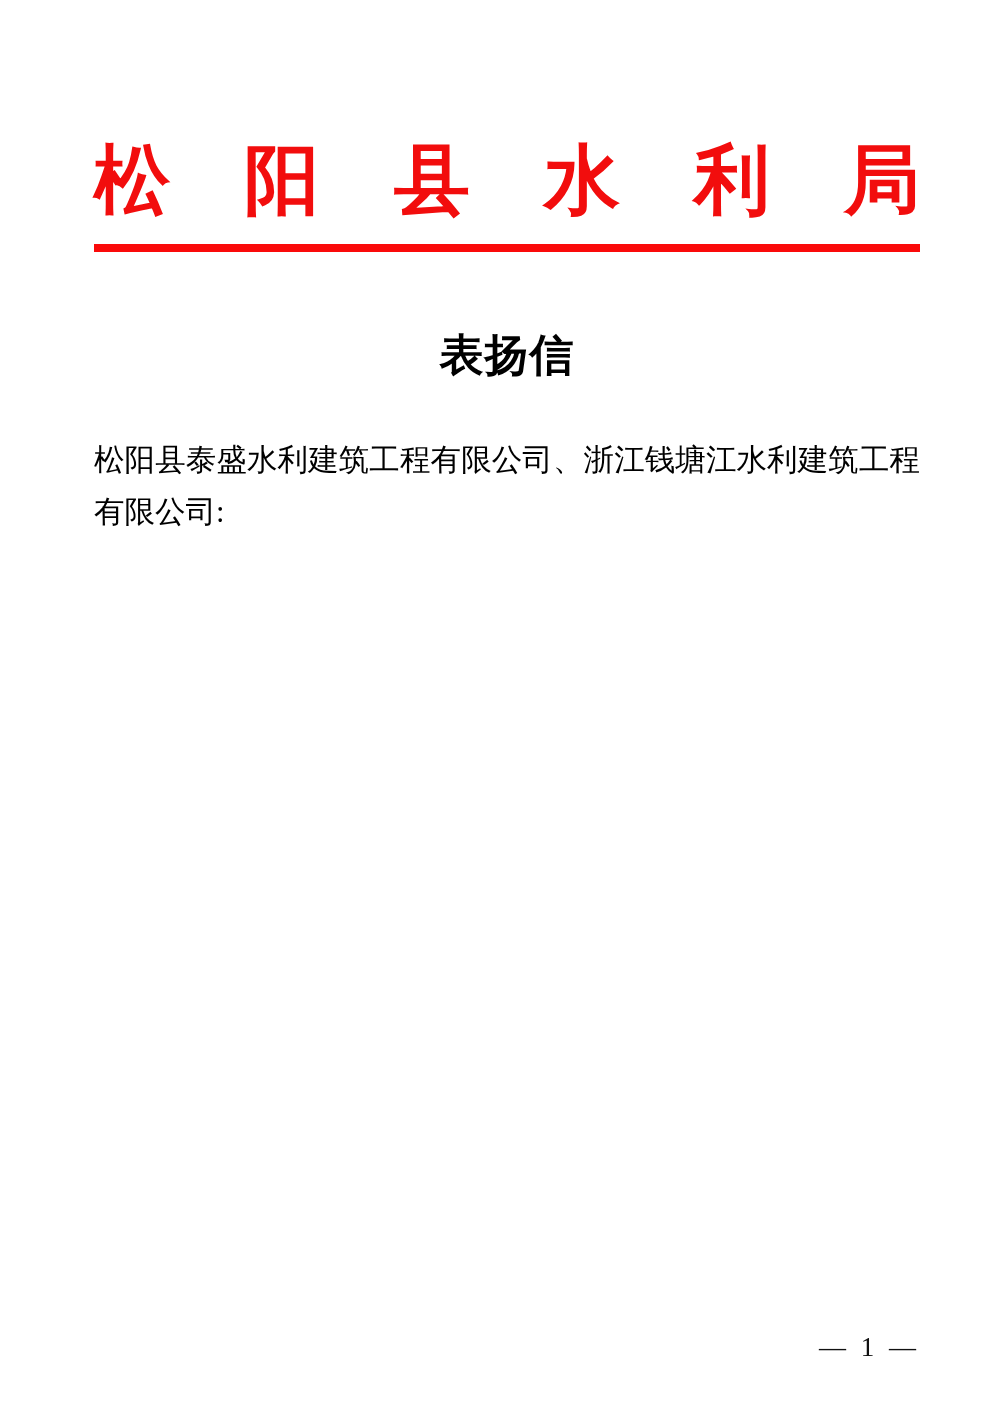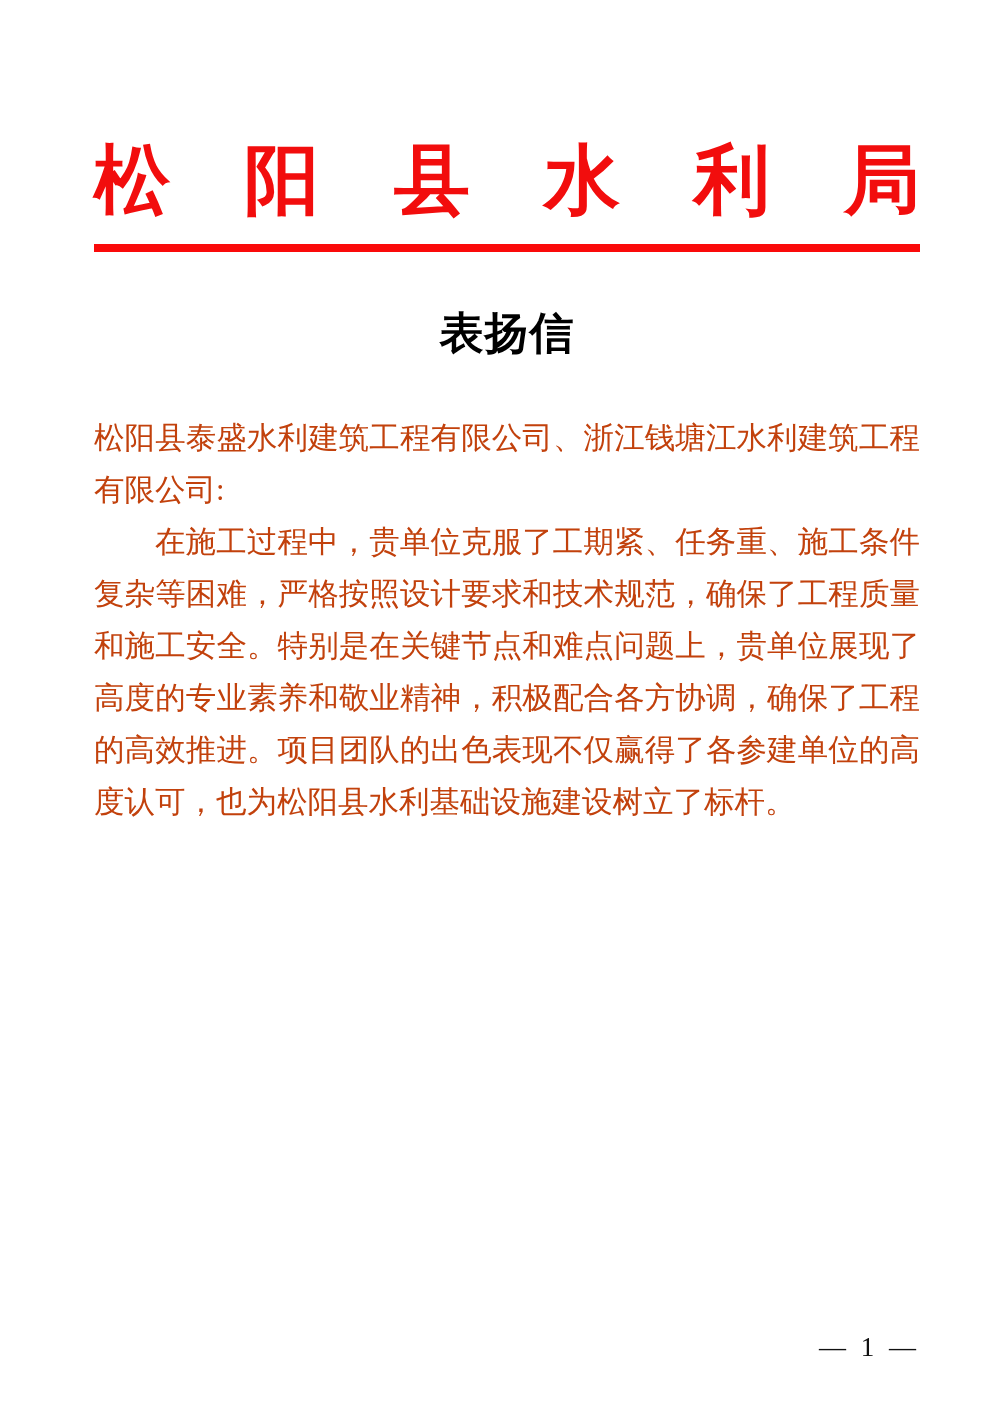--- a/index.html
+++ b/index.html
@@ -36,36 +36,36 @@
     white-space: nowrap;
   }
   .agency span { display: inline-block; }
   .letterhead-rule {
     margin-top: 26px;
     height: 8px;
     background: #fa0a0a;
   }
   
   .letter-title {
-    margin: 58px 0 0 0;
+    margin: 80px 0 0 0;
     text-align: center;
     font-size: 44px;
     font-weight: bold;
     color: #000000;
     line-height: 1.1;
     letter-spacing: 1px;
   }
   
   .letter-body {
     margin-top: 54px;
     font-size: 30.5px;
     line-height: 52px;
     text-align: justify;
     text-justify: inter-character;
-    color: #c2410c;
+    color: #000000;
   }
   .letter-body p {
     margin: 0;
     padding: 0;
   }
   .letter-body p.indent {
     text-indent: 2em;
   }
   
   .page-number {
@@ -93,19 +93,18 @@
         <span>利</span>
         <span>局</span>
       </div>
       <div class="letterhead-rule"></div>
     </header>
 
     <h1 class="letter-title">表扬信</h1>
 
     <main class="letter-body">
       <p>松阳县泰盛水利建筑工程有限公司、浙江钱塘江水利建筑工程有限公司:</p>
-      <p class="indent">在施工过程中，贵单位克服了工期紧、任务重、施工条件复杂等困难，严格按照设计要求和技术规范，确保了工程质量和施工安全。特别是在关键节点和难点问题上，贵单位展现了高度的专业素养和敬业精神，积极配合各方协调，确保了工程的高效推进。项目团队的出色表现不仅赢得了各参建单位的高度认可，也为松阳县水利基础设施建设树立了标杆。</p>
     </main>
   </div>
 
   <div class="page-number">— 1 —</div>
 
 </div>
 
 </body></html>

